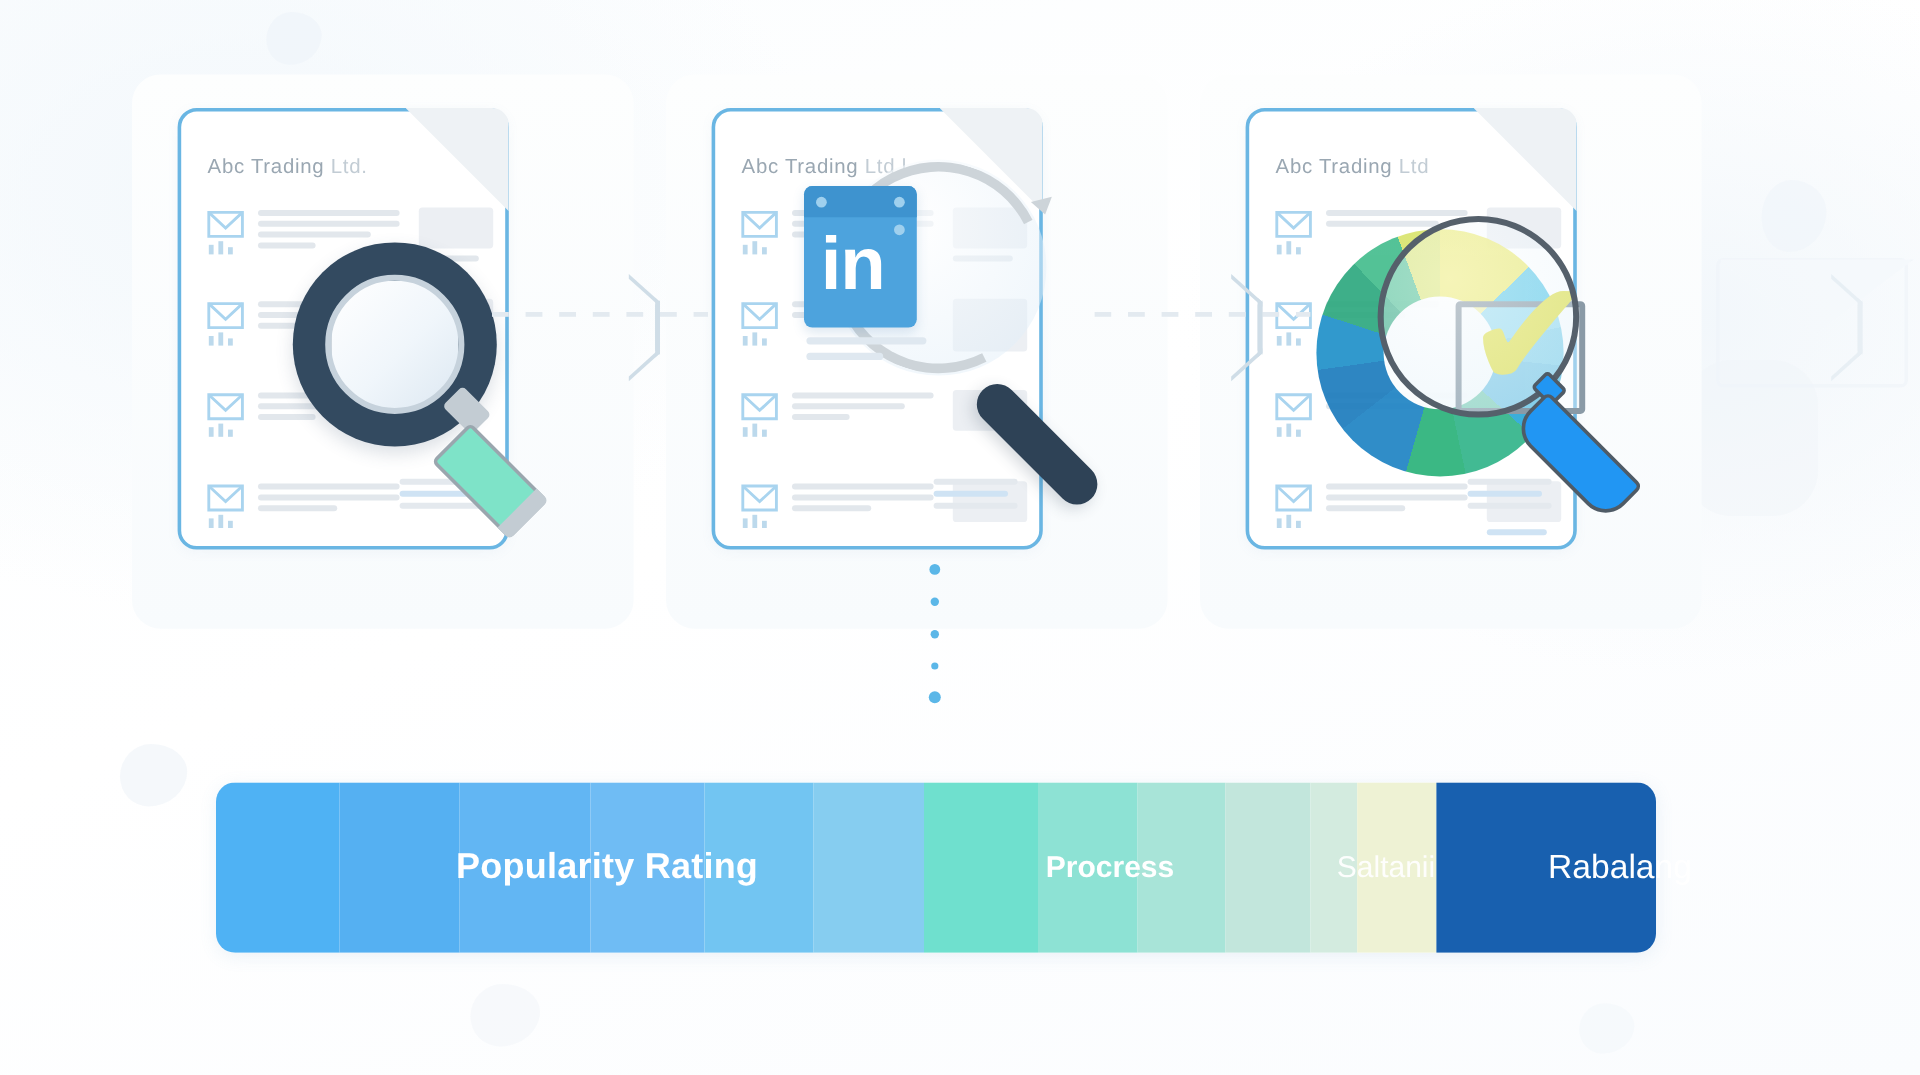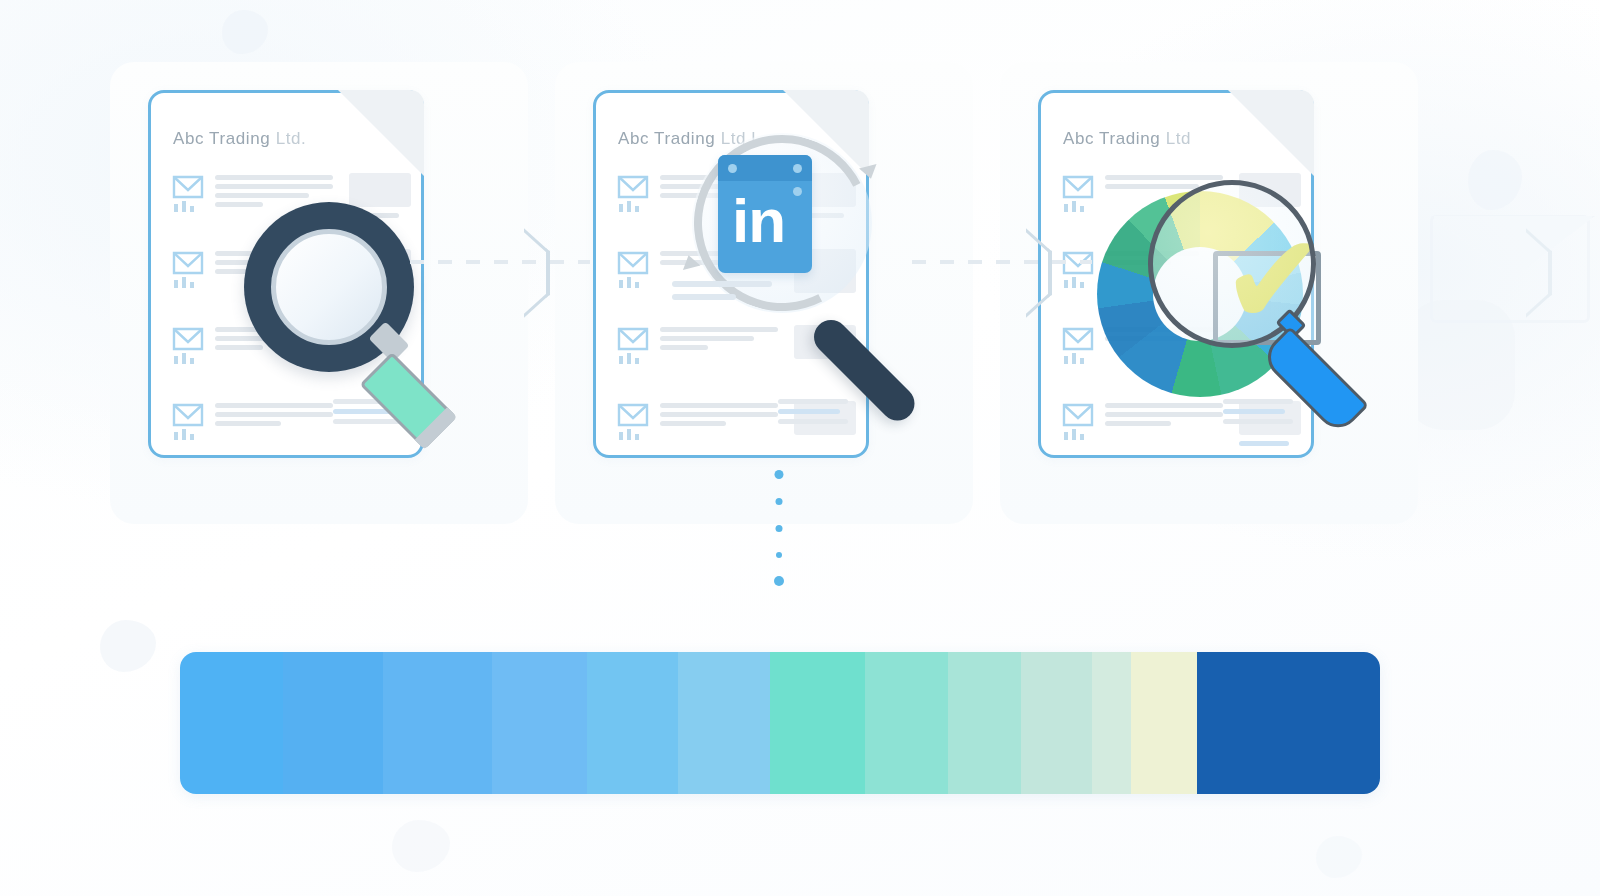--- a/index.html
+++ b/index.html
@@ -146,21 +146,20 @@
     position:absolute; left:-2px; bottom:6px; width:0; height:0;
     border-right: 13px solid #cdd4d9;
     border-top: 9px solid transparent;
     border-bottom: 9px solid transparent;
     transform: rotate(58deg);
   }
   .licard {
     position:absolute; left:74px; top:62px; width:94px; height:118px;
     background:#4da3dd; border-radius:7px;
     box-shadow: 0 4px 10px rgba(70,130,180,.18);
-    margin-left: 48px;
   }
   .licard .top { position:absolute; left:0; top:0; width:94px; height:26px; background:#3e93cf; border-radius:7px 7px 0 0; }
   .licard .dot { position:absolute; top:9px; width:9px; height:9px; border-radius:50%; background:#9fd0ee; }
   .licard .dot.l { left:10px; }
   .licard .dot.r { right:10px; }
   .licard .dot2 { position:absolute; right:10px; top:32px; width:9px; height:9px; border-radius:50%; background:#9fd0ee; }
   .licard .in {
     position:absolute; left:14px; top:30px; width:68px; height:76px;
     color:#ffffff; font-size:62px; font-weight:700; line-height:72px; letter-spacing:-1px;
     font-family:"Liberation Sans", sans-serif;
@@ -607,14 +606,20 @@
       <div class="seg" style="width: 108px; background: rgb(114, 197, 242);"></div>
       <div class="seg" style="width: 108px; background: rgb(134, 205, 240);"></div>
       <div class="seg" style="width: 112px; background: rgb(111, 224, 206);"></div>
       <div class="seg" style="width: 98px; background: rgb(141, 226, 212);"></div>
       <div class="seg" style="width: 86px; background: rgb(168, 228, 216);"></div>
       <div class="seg" style="width: 84px; background: rgb(194, 230, 220);"></div>
       <div class="seg" style="width: 46px; background: rgb(211, 235, 223);"></div>
       <div class="seg" style="width: 78px; background: rgb(238, 242, 212);"></div>
       <div class="seg" style="width: 216px; background: rgb(24, 96, 175);"></div>
     </div>
+  <div class="bar-labels" id="bar-labels">
+      <div class="bar-label l1">Popularity Rating</div>
+      <div class="bar-label l2">Procress</div>
+      <div class="bar-label l3">Saltanii</div>
+      <div class="bar-label l4">Rabalang</div>
+    </div>
 
 </div>
 
 </body></html>

